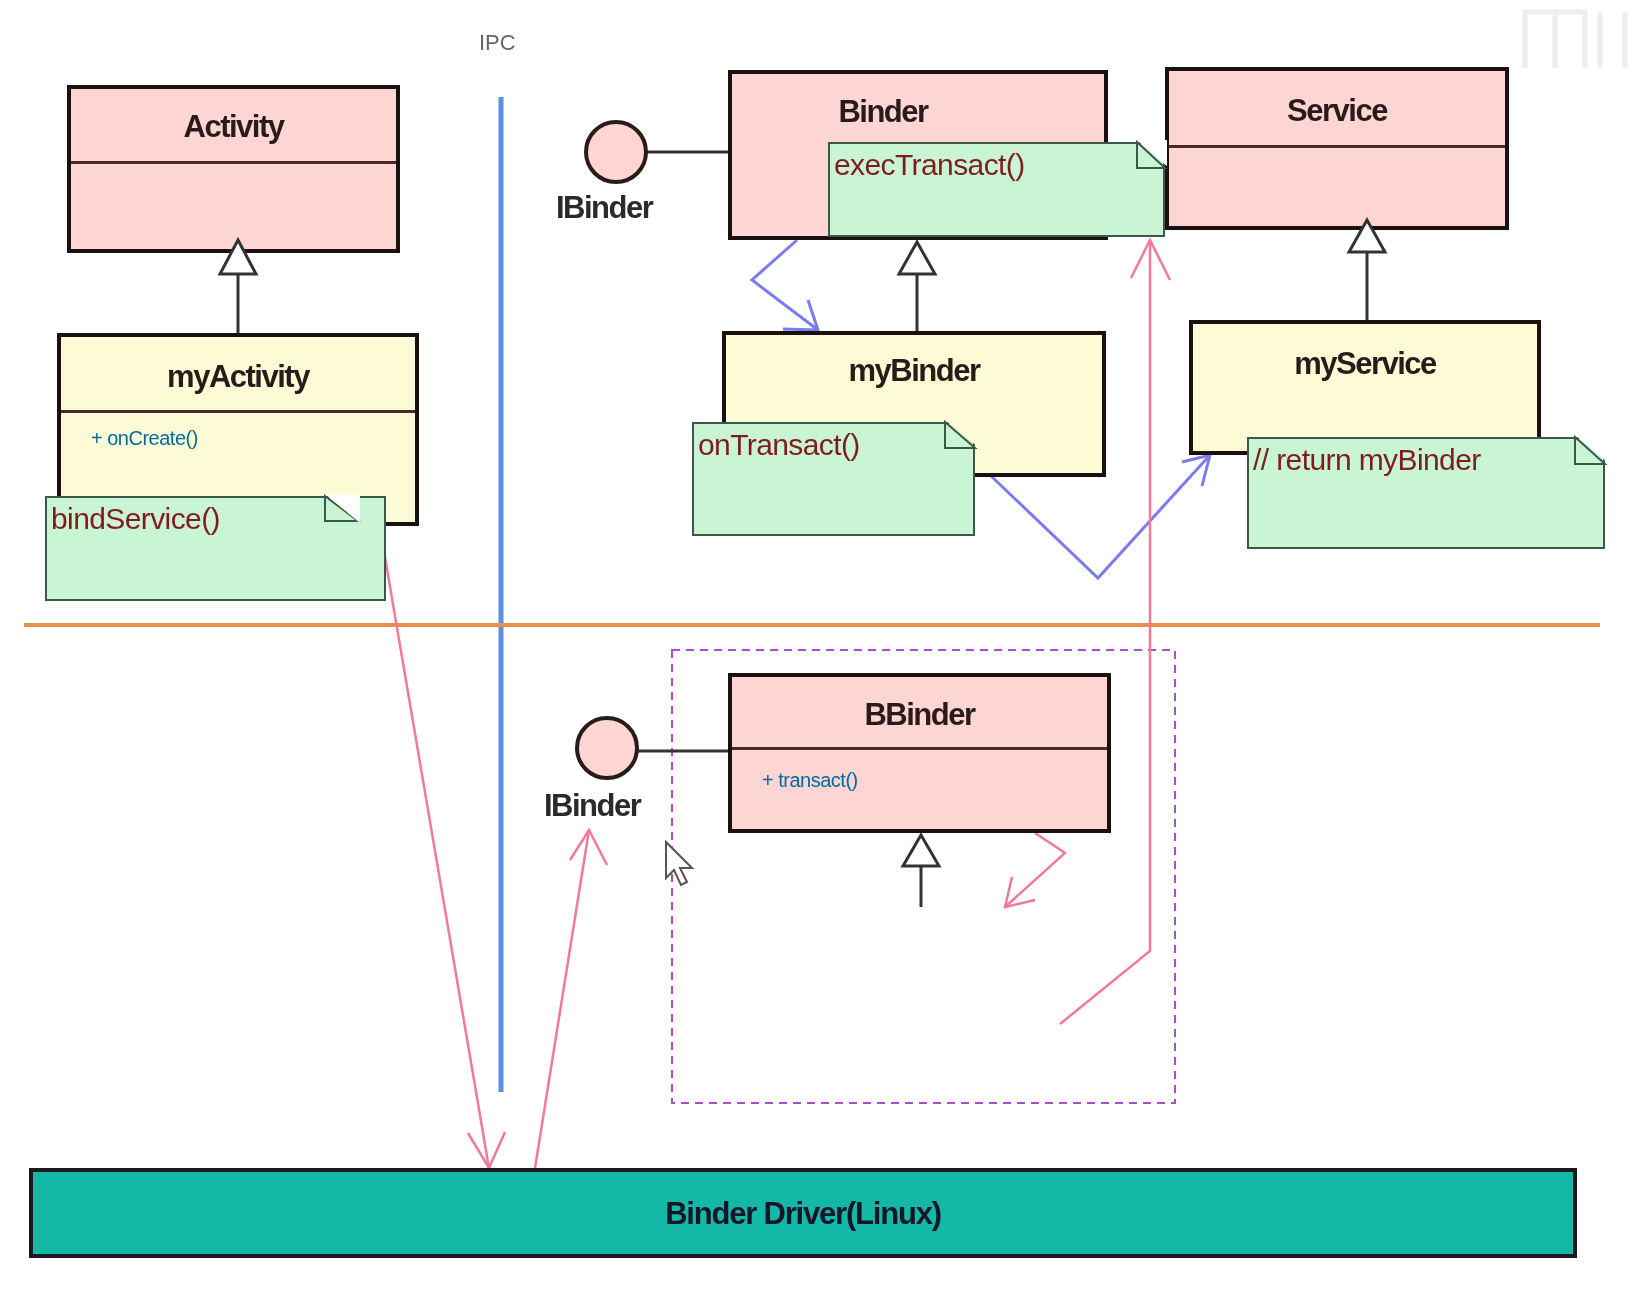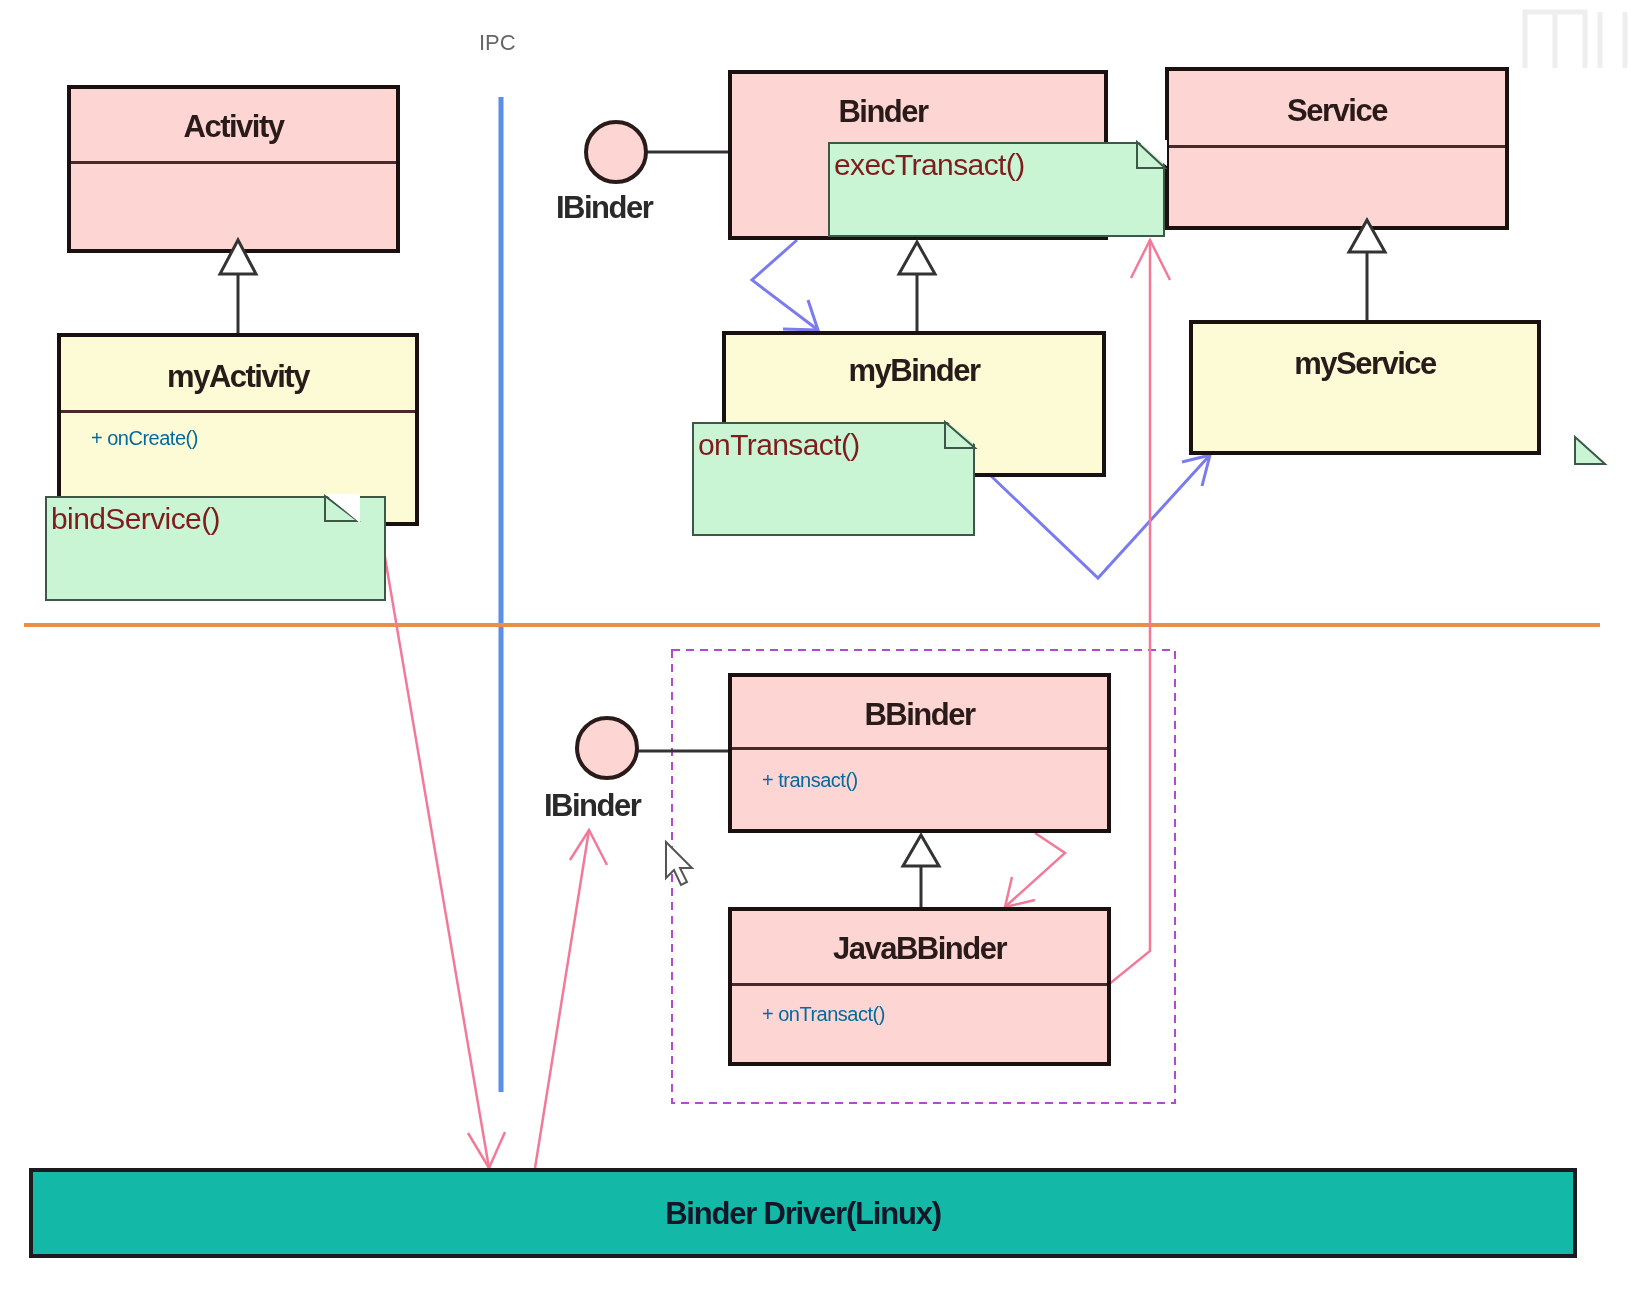--- a/index.html
+++ b/index.html
@@ -94,34 +94,32 @@
   <div class="abs cls yellow" style="left:1189px; top:320px; width:352px; height:135px;">
     <div class="title" style="top:22px;">myService</div>
   </div>
 
   <div class="abs cls pink" style="left:728px; top:673px; width:383px; height:160px;">
     <div class="title" style="top:20px;">BBinder</div>
     <div class="divider" style="top:70px;"></div>
     <div class="member" style="left:30px; top:92px;">+ transact()</div>
   </div>
 
-  <div class="abs cls pink" style="left:728px; top:907px; width:383px; height:159px;">
-    <div class="title" style="top:20px;">JavaBBinder</div>
-    <div class="divider" style="top:72px;"></div>
-    <div class="member" style="left:30px; top:92px;">+ onTransact()</div>
-  </div>
 
   <div class="note" style="left:45px; top:496px; width:341px; height:105px;">
     <div class="note-text">bindService()</div>
   </div>
   <div class="note" style="left:828px; top:142px; width:337px; height:95px;">
     <div class="note-text">execTransact()</div>
   </div>
   <div class="note" style="left:692px; top:422px; width:283px; height:114px;">
     <div class="note-text">onTransact()</div>
+  </div>
+  <div class="note" style="left:1247px; top:437px; width:358px; height:112px;">
+    <div class="note-text">// return myBinder</div>
   </div>
 
   <svg width="1638" height="1302">
 
     <g>
       <polygon points="325,496 358,521 325,521" fill="#c9f5d4" stroke="#3e5848" stroke-width="2"></polygon>
       <polygon points="325,494 360,494 360,523" fill="#ffffff" stroke="none"></polygon>
     </g>
     <g>
       <polygon points="1137,142 1165,168 1137,168" fill="#c9f5d4" stroke="#3e5848" stroke-width="2"></polygon>

